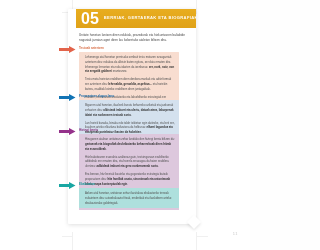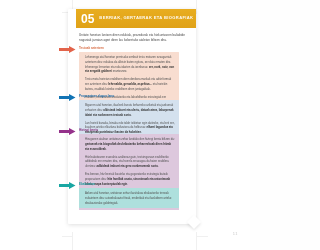--- a/index.html
+++ b/index.html
@@ -39,21 +39,21 @@
 
   
   .header{
     position:absolute;left:76px;top:9px;width:120px;height:19px;
     background:#e3a81c;
     background:linear-gradient(180deg,#e8ad1f 0%,#e0a218 100%);
     display:flex;align-items:center;
     overflow:hidden;
   }
   .hdr-num{
-    color:#ffffff;font-size:12px;font-weight:bold;
+    color:#ffffff;font-size:16px;font-weight:bold;
     letter-spacing:0px;line-height:1;
     margin-left:5px;margin-right:5px;
     font-family:"Liberation Sans", sans-serif;
   }
   .hdr-title{
     color:#ffffff;font-size:4.1px;font-weight:bold;
     letter-spacing:0.35px;line-height:1;
     white-space:nowrap;
     text-transform:uppercase;
     opacity:0.95;

